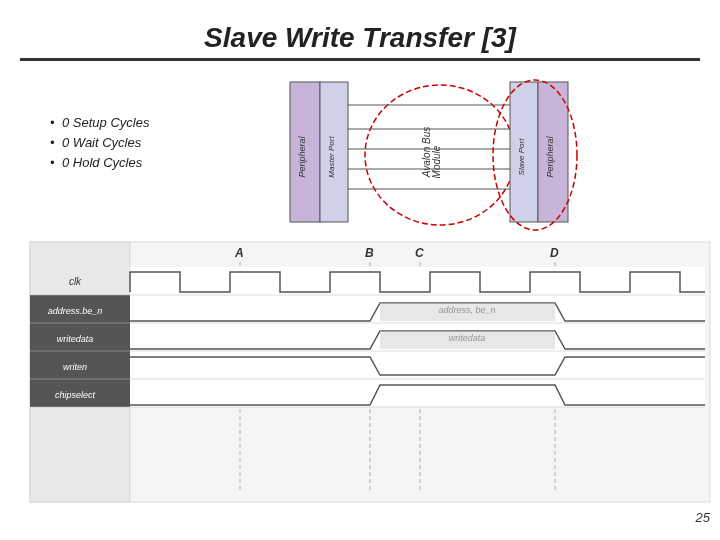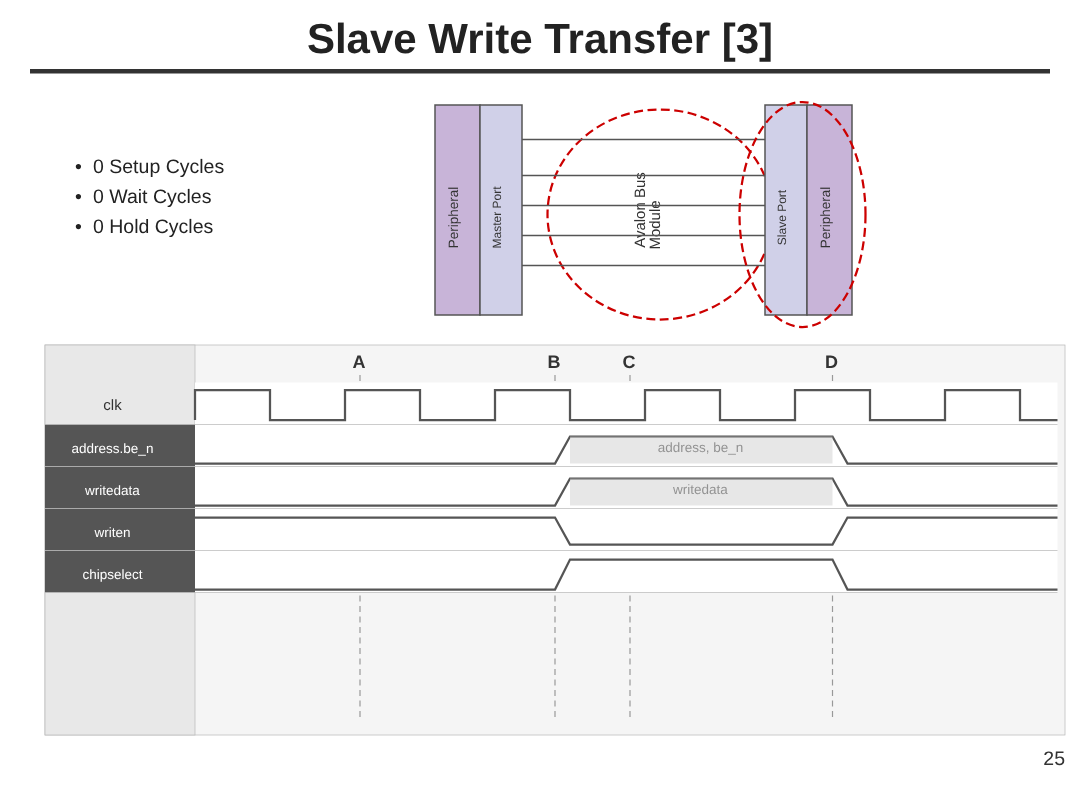--- a/index.html
+++ b/index.html
@@ -9,21 +9,22 @@
       background: #fff;
       font-family: Arial, sans-serif;
       overflow: hidden;
       position: relative;
     }
 
     .page-container {
       width: 720px;
       height: 540px;
       position: relative;
-      padding: 10px 20px;
+      padding: 22px 20px;
+      font-style: italic;
     }
 
     
     .title-section {
       text-align: center;
       margin-bottom: 6px;
       border-bottom: 3px solid #333;
       padding-bottom: 4px;
     }
     .title-text {

